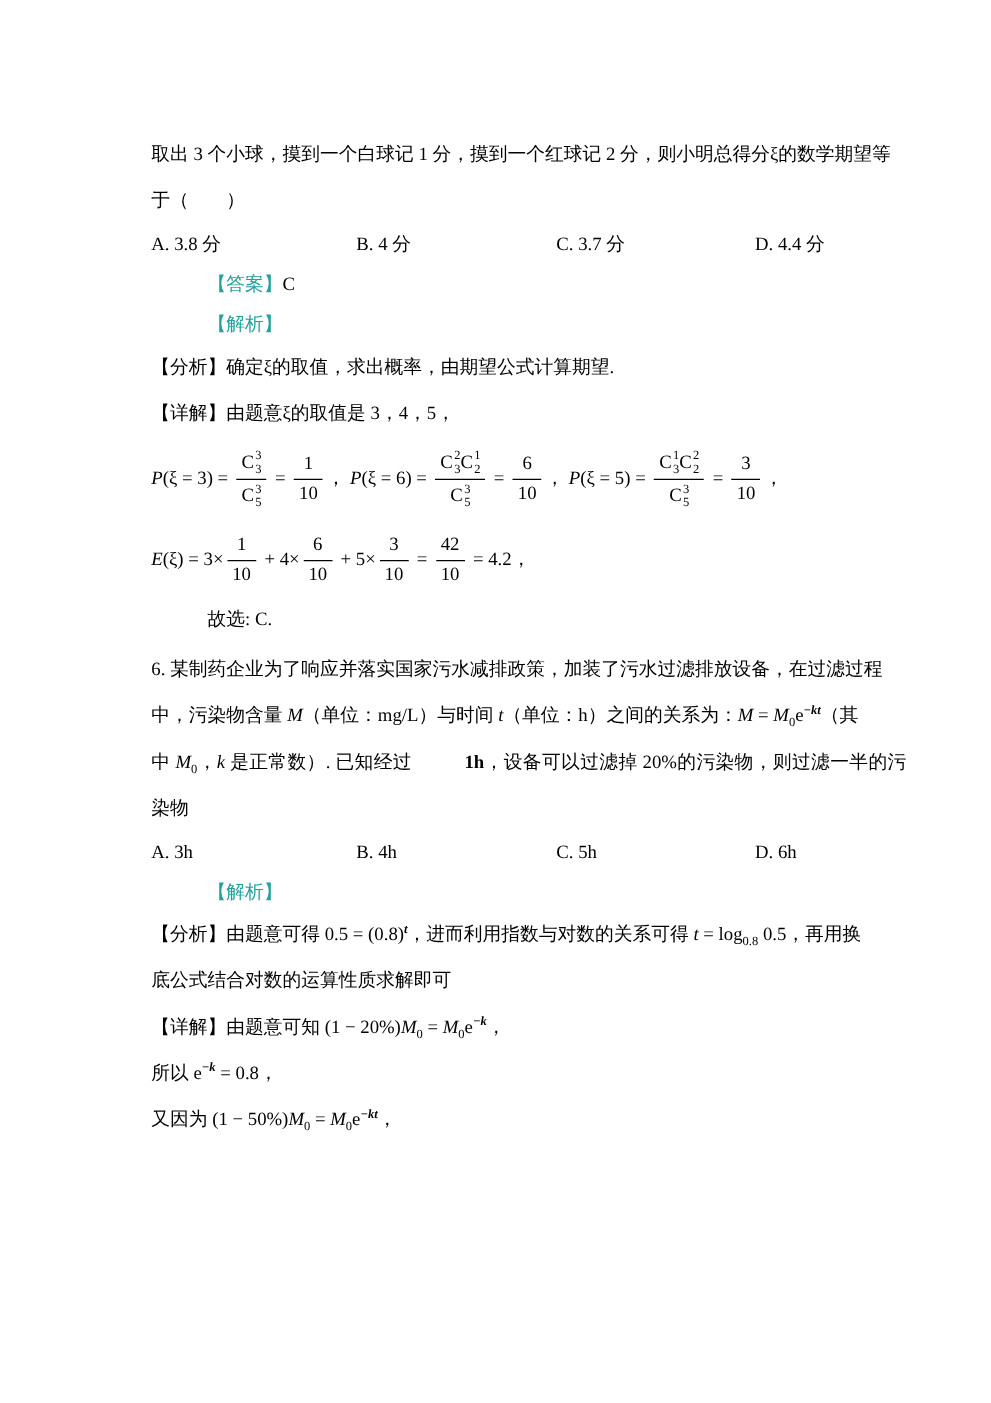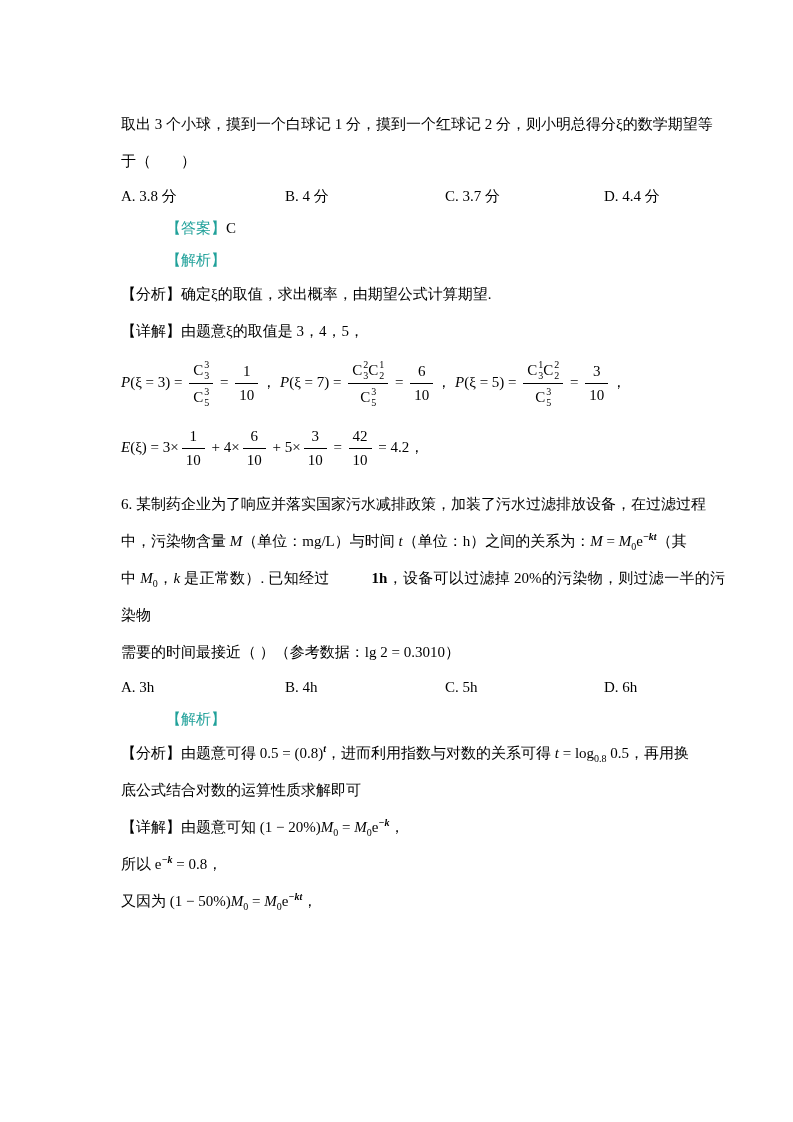--- a/index.html
+++ b/index.html
@@ -63,21 +63,21 @@
               <span class="scripts">
                 <span>3</span>
                 <span>3</span>
               </span>
             </span></span><span class="den"><span class="ss">
               <span class="base">C</span>
               <span class="scripts">
                 <span>3</span>
                 <span>5</span>
               </span>
-            </span></span></span><span> = </span><span class="frac"><span class="num"><span>1</span></span><span class="den"><span>10</span></span></span><span>，  </span><span class="it">P</span><span>(ξ = 7) = </span><span class="frac"><span class="num"><span class="ss">
+            </span></span></span><span> = </span><span class="frac"><span class="num"><span>1</span></span><span class="den"><span>10</span></span></span><span>，  </span><span class="it">P</span><span>(ξ = 6) = </span><span class="frac"><span class="num"><span class="ss">
               <span class="base">C</span>
               <span class="scripts">
                 <span>2</span>
                 <span>3</span>
               </span>
             </span><span class="ss">
               <span class="base">C</span>
               <span class="scripts">
                 <span>1</span>
                 <span>2</span>
@@ -102,27 +102,27 @@
               </span>
             </span></span><span class="den"><span class="ss">
               <span class="base">C</span>
               <span class="scripts">
                 <span>3</span>
                 <span>5</span>
               </span>
             </span></span></span><span> = </span><span class="frac"><span class="num"><span>3</span></span><span class="den"><span>10</span></span></span><span>，</span></div>
     <div class="formula-line"><span class="it">E</span><span>(ξ) = 3×</span><span class="frac"><span class="num"><span>1</span></span><span class="den"><span>10</span></span></span><span> + 4×</span><span class="frac"><span class="num"><span>6</span></span><span class="den"><span>10</span></span></span><span> + 5×</span><span class="frac"><span class="num"><span>3</span></span><span class="den"><span>10</span></span></span><span> = </span><span class="frac"><span class="num"><span>42</span></span><span class="den"><span>10</span></span></span><span> = 4.2，</span></div>
 
+    <div class="line meta-line">故选: C.</div>
   </section>
 
   <section class="q6">
     <div class="line"><span>6. 某制药企业为了响应并落实国家污水减排政策，加装了污水过滤排放设备，在过滤过程</span></div>
     <div class="line"><span>中，污染物含量 </span><span class="it">M</span><span>（单位：mg/L）与时间 </span><span class="it">t</span><span>（单位：h）之间的关系为：</span><span class="it">M</span><span> = </span><span class="it">M</span><sub>0</sub><span>e</span><sup class="it">−kt</sup><span>（其</span></div>
     <div class="line"><span>中 </span><span class="it">M</span><sub>0</sub><span>，</span><span class="it">k</span><span> 是正常数）. 已知经过 </span><span class="bd">1h</span><span>，设备可以过滤掉 20%的污染物，则过滤一半的污染物</span></div>
-    <div class="line"><span>需要的时间最接近（        ）（参考数据：lg 2 = 0.3010）</span></div>
 
     <div class="options-row">
       <span>A. 3h</span>
       <span>B. 4h</span>
       <span>C. 5h</span>
       <span>D. 6h</span>
     </div>
 
 
     <div class="line meta-line">

